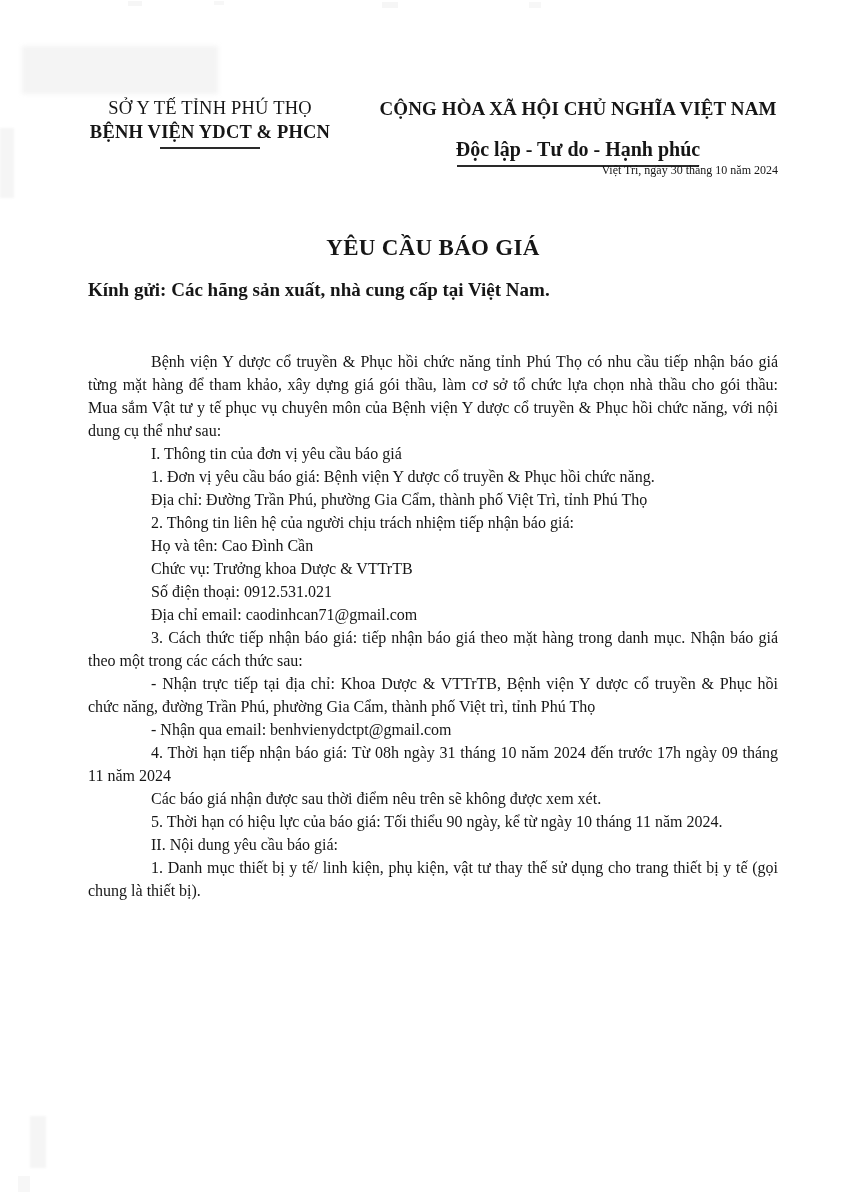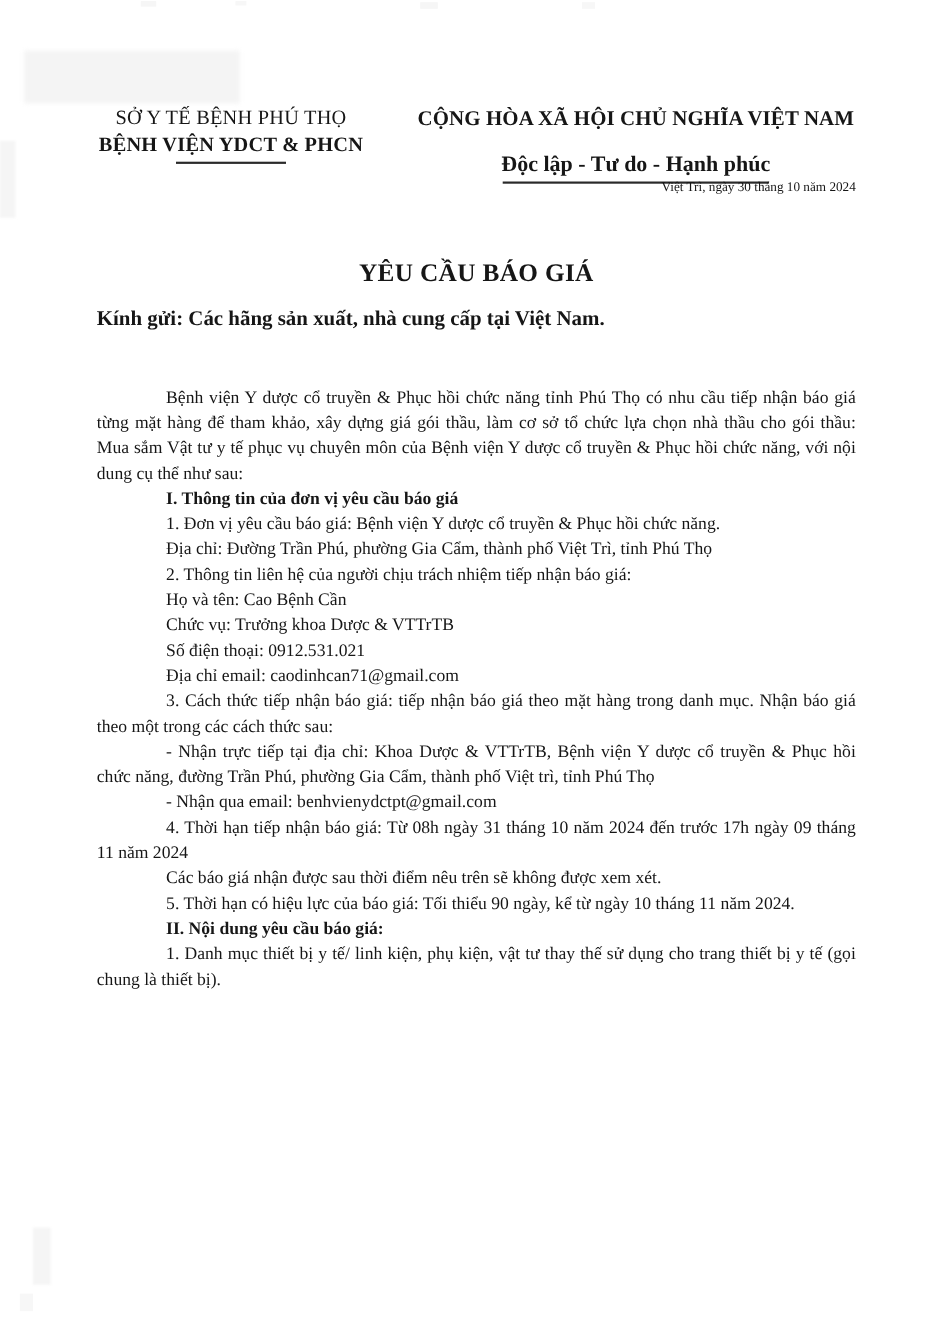--- a/index.html
+++ b/index.html
@@ -47,38 +47,38 @@
     position:absolute;left:88px;top:279px;width:690px;
     text-align:left;font-weight:bold;font-size:19px;
   }
 
   
   .doc-body{
     position:absolute;left:88px;top:350px;width:690px;
     font-size:16px;line-height:23px;text-align:justify;
   }
   .doc-body p{margin:0;text-indent:63px;}
-  .doc-body p.bold{font-weight:bold;}
+  .doc-body p.bold{font-weight:normal;}
 </style>
 <title>YÊU CẦU BÁO GIÁ</title></head>
 <body>
 
 <div class="page">
 
   <div class="artifact a-blob"></div>
   <div class="artifact a-speck1"></div>
   <div class="artifact a-speck2"></div>
   <div class="artifact a-speck3"></div>
   <div class="artifact a-speck4"></div>
   <div class="artifact a-left1"></div>
   <div class="artifact a-left2"></div>
   <div class="artifact a-left3"></div>
 
   <div class="header-left">
-    <div class="hl-line1">SỞ Y TẾ BỆNH PHÚ THỌ</div>
+    <div class="hl-line1">SỞ Y TẾ TỈNH PHÚ THỌ</div>
     <div class="hl-line2">BỆNH VIỆN YDCT &amp; PHCN</div>
     <div class="hl-rule"></div>
   </div>
 
   <div class="header-right">
     <div class="hr-line1">CỘNG HÒA XÃ HỘI CHỦ NGHĨA VIỆT NAM</div>
     <div class="hr-line2">Độc lập - Tư do - Hạnh phúc</div>
     <div class="hr-rule"></div>
   </div>
 
@@ -86,21 +86,21 @@
 
   <div class="doc-title">YÊU CẦU BÁO GIÁ</div>
   <div class="doc-salutation">Kính gửi: Các hãng sản xuất, nhà cung cấp tại Việt Nam.</div>
 
   <div class="doc-body">
       <p>Bệnh viện Y dược cổ truyền &amp; Phục hồi chức năng tỉnh Phú Thọ có nhu cầu tiếp nhận báo giá từng mặt hàng để tham khảo, xây dựng giá gói thầu, làm cơ sở tổ chức lựa chọn nhà thầu cho gói thầu: Mua sắm Vật tư y tế phục vụ chuyên môn của Bệnh viện Y dược cổ truyền &amp; Phục hồi chức năng, với nội dung cụ thể như sau:</p>
       <p class="bold">I. Thông tin của đơn vị yêu cầu báo giá</p>
       <p>1. Đơn vị yêu cầu báo giá: Bệnh viện Y dược cổ truyền &amp; Phục hồi chức năng.</p>
       <p>Địa chỉ: Đường Trần Phú, phường Gia Cẩm, thành phố Việt Trì, tỉnh Phú Thọ</p>
       <p>2. Thông tin liên hệ của người chịu trách nhiệm tiếp nhận báo giá:</p>
-      <p>Họ và tên: Cao Bệnh Cần</p>
+      <p>Họ và tên: Cao Đình Cần</p>
       <p>Chức vụ: Trưởng khoa Dược &amp; VTTrTB</p>
       <p>Số điện thoại: 0912.531.021</p>
       <p>Địa chỉ email: caodinhcan71@gmail.com</p>
       <p>3. Cách thức tiếp nhận báo giá: tiếp nhận báo giá theo mặt hàng trong danh mục. Nhận báo giá theo một trong các cách thức sau:</p>
       <p>- Nhận trực tiếp tại địa chỉ: Khoa Dược &amp; VTTrTB, Bệnh viện Y dược cổ truyền &amp; Phục hồi chức năng, đường Trần Phú, phường Gia Cẩm, thành phố Việt trì, tỉnh Phú Thọ</p>
       <p>- Nhận qua email: benhvienydctpt@gmail.com</p>
       <p>4. Thời hạn tiếp nhận báo giá: Từ 08h ngày 31 tháng 10 năm 2024 đến trước 17h ngày 09 tháng 11 năm 2024</p>
       <p>Các báo giá nhận được sau thời điểm nêu trên sẽ không được xem xét.</p>
       <p>5. Thời hạn có hiệu lực của báo giá: Tối thiểu 90 ngày, kể từ ngày 10 tháng 11 năm 2024.</p>
       <p class="bold">II. Nội dung yêu cầu báo giá:</p>

